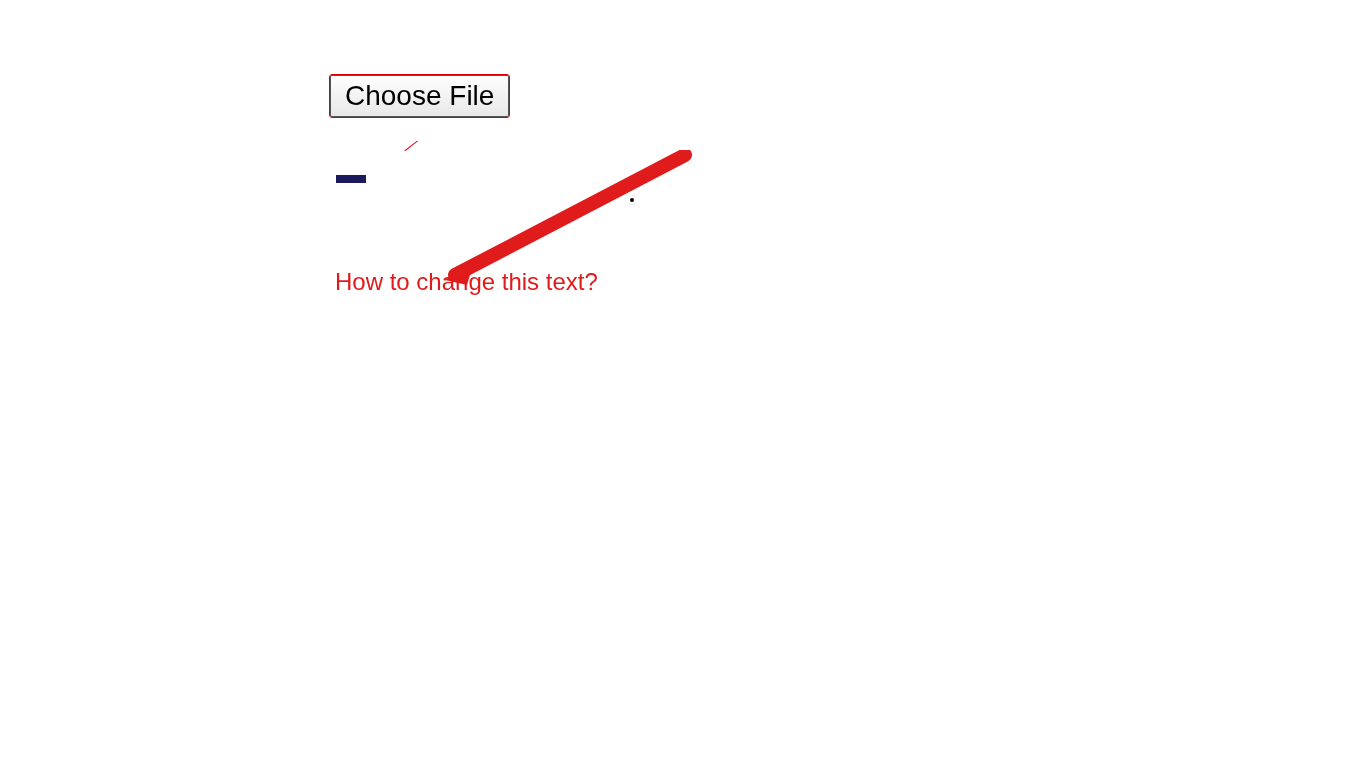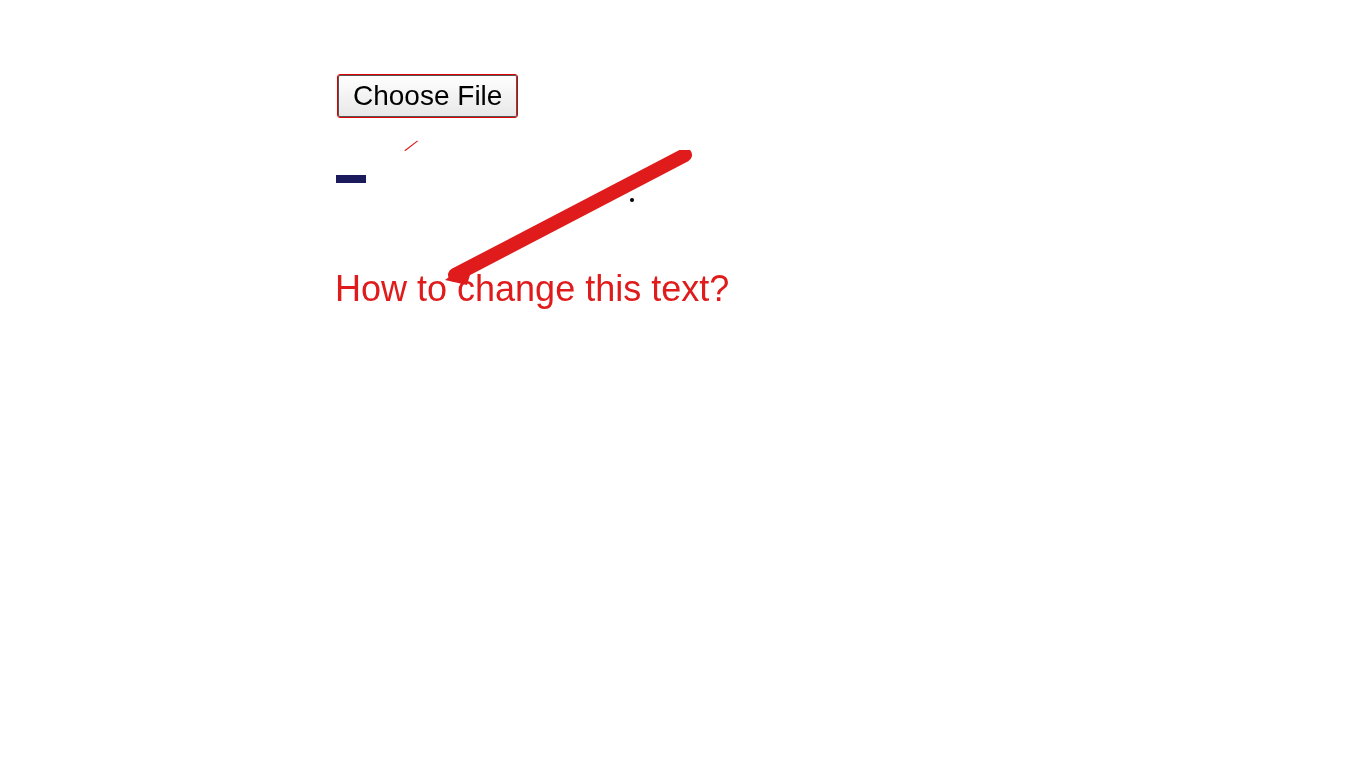--- a/index.html
+++ b/index.html
@@ -6,21 +6,21 @@
       margin: 0;
       padding: 0;
       width: 1366px;
       height: 768px;
       background: #ffffff;
       font-family: Arial, sans-serif;
       position: relative;
     }
     .file-input-container {
       position: absolute;
-      left: 338px;
+      left: 330px;
       top: 75px;
       display: flex;
       align-items: stretch;
     }
     .choose-file-btn {
       background: linear-gradient(#fefefe, #e8e8e8);
       border: 1px solid #555;
       border-radius: 2px;
       padding: 4px 14px;
       font-size: 28px;
@@ -45,21 +45,21 @@
       top: 150px;
       width: 250px;
       height: 140px;
       pointer-events: none;
     }
     .annotation-text {
       position: absolute;
       left: 335px;
       top: 268px;
       color: #e01b1b;
-      font-size: 36px;
+      font-size: 24px;
       font-family: Arial, sans-serif;
     }
     .small-mark {
       position: absolute;
       left: 336px;
       top: 175px;
       width: 30px;
       height: 8px;
       background: #1a1a5c;
     }

